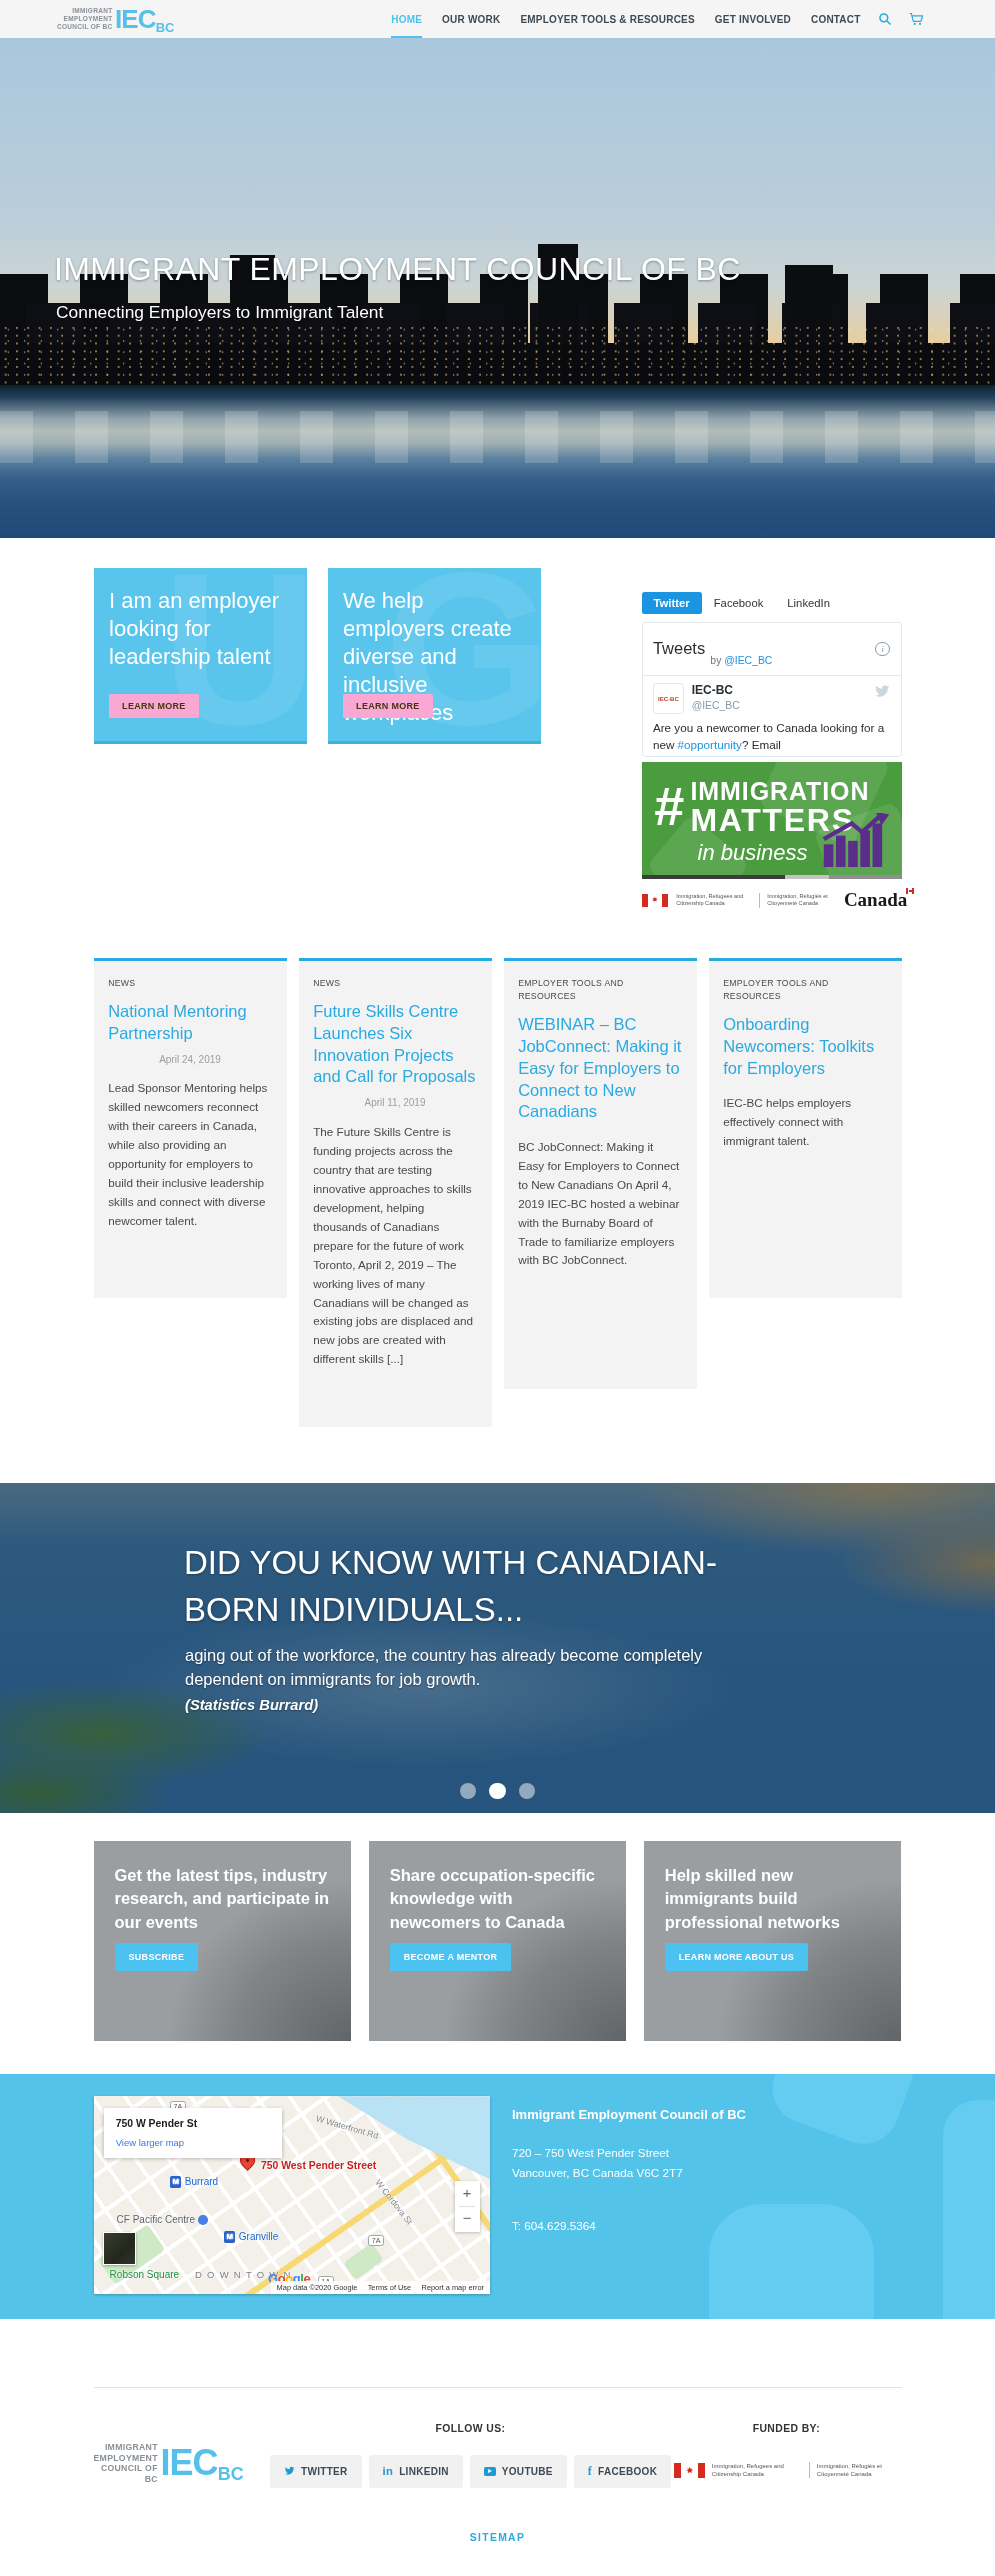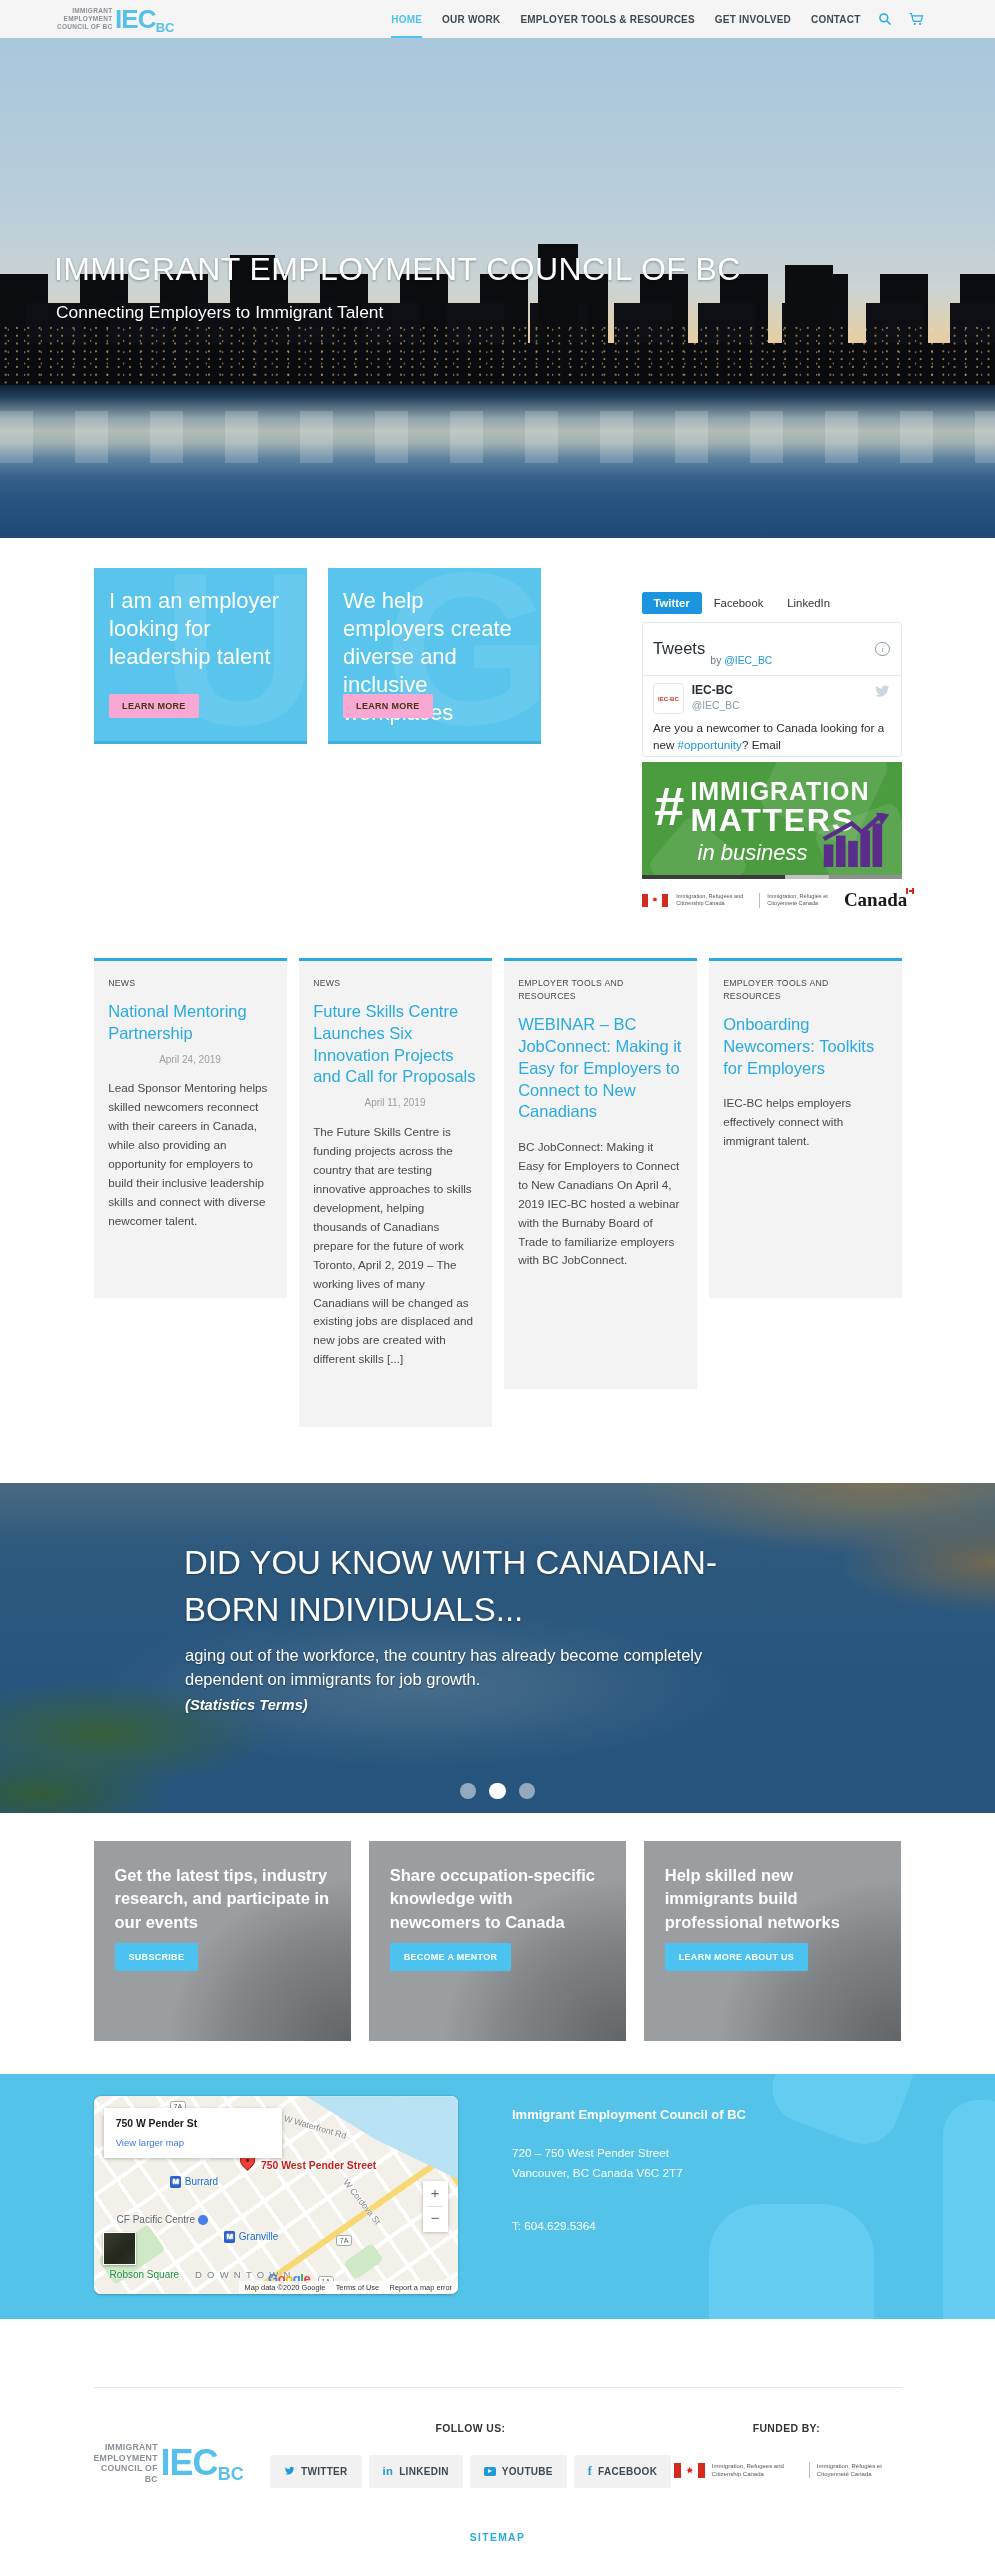--- a/index.html
+++ b/index.html
@@ -119,21 +119,21 @@
   .actions-grid { display: flex; gap: 17.4px; }
   .action-card { width: 258px; height: 200px; background: #9b9ea0; position: relative; overflow: hidden; padding: 22.6px 21px; }
   .action-card::after { content: ""; position: absolute; right: 0; bottom: 0; width: 70%; height: 80%;
     background: radial-gradient(ellipse at 100% 100%, rgba(50,54,56,.55) 0%, rgba(50,54,56,.25) 45%, rgba(50,54,56,0) 72%); }
   .action-title { font-size: 16.5px; font-weight: 600; color: #fff; line-height: 1.42; position: relative; z-index: 2; }
   .action-btn { position: absolute; left: 21px; top: 102px; background: #4cc2f1; color: #fff; border: none; font-family: inherit; font-size: 9px; font-weight: 700; letter-spacing: 0.3px; padding: 8.7px 14px; border-radius: 1.7px; z-index: 2; cursor: pointer; text-align: right; }
 
   
   .contact { height: 245px; background: #53c3ea; position: relative; overflow: hidden; }
   .wm { position: absolute; background: #64ccf0; }
-  .map { position: absolute; left: 94px; top: 22px; width: 364px; height: 198px; background: #f3f0e9; overflow: hidden; box-shadow: 0 0.9px 2.6px rgba(0,0,0,.25); border-radius: 7px; }
+  .map { position: absolute; left: 94px; top: 22px; width: 396px; height: 198px; background: #f3f0e9; overflow: hidden; box-shadow: 0 0.9px 2.6px rgba(0,0,0,.25); }
   .map-roads1 { position: absolute; inset: -35px; background: repeating-linear-gradient(55deg, rgba(0,0,0,0) 0 23.4px, #fff 23.4px 27px); }
   .map-roads2 { position: absolute; inset: -35px; background: repeating-linear-gradient(-35deg, rgba(0,0,0,0) 0 30px, #fff 30px 34px); }
   .map-yellow1 { position: absolute; width: 625px; height: 6px; background: #f7d872; transform: rotate(-35deg); left: -87px; top: 146px; }
   .map-yellow2 { position: absolute; width: 364px; height: 6px; background: #f7d872; transform: rotate(55deg); left: 182px; top: 83px; }
   .map-water { position: absolute; right: 0; top: 0; width: 217px; height: 83px; background: #b9e2f4; clip-path: polygon(30% 0, 100% 0, 100% 100%, 62% 52%); }
   .map-park { position: absolute; background: #cfe9c7; border-radius: 4.3px; }
   .map-infocard { position: absolute; left: 10.4px; top: 12px; width: 178px; background: #fff; box-shadow: 0 0.9px 4.3px rgba(0,0,0,.3); padding: 9.5px 11.3px; z-index: 6; }
   .map-info-title { font-size: 10.4px; font-weight: 700; color: #202124; }
   .map-info-link { font-size: 9.5px; color: #3b78e7; margin-top: 7.8px; display: inline-block; text-decoration: none; cursor: pointer; }
   .map-pin { position: absolute; left: 146px; top: 57px; width: 14.7px; height: 14.7px; background: #ea4335; border: 0.9px solid #b31412; border-radius: 50% 50% 50% 0; transform: rotate(-45deg); z-index: 5; }
@@ -354,21 +354,21 @@
   </div>
 </div>
 
 <div class="diy">
   <div class="diy-content">
     <div class="diy-title">
       <div>DID YOU KNOW WITH CANADIAN-</div>
       <div>BORN INDIVIDUALS...</div>
     </div>
     <div class="diy-body">aging out of the workforce, the country has already become completely dependent on immigrants for job growth.</div>
-    <div class="diy-source">(Statistics Terms)</div>
+    <div class="diy-source">(Statistics Burrard)</div>
   </div>
   <div class="diy-dots">
     <span class="dot"></span>
     <span class="dot active"></span>
     <span class="dot"></span>
   </div>
 </div>
 
 <div class="actions">
   <div class="container">

